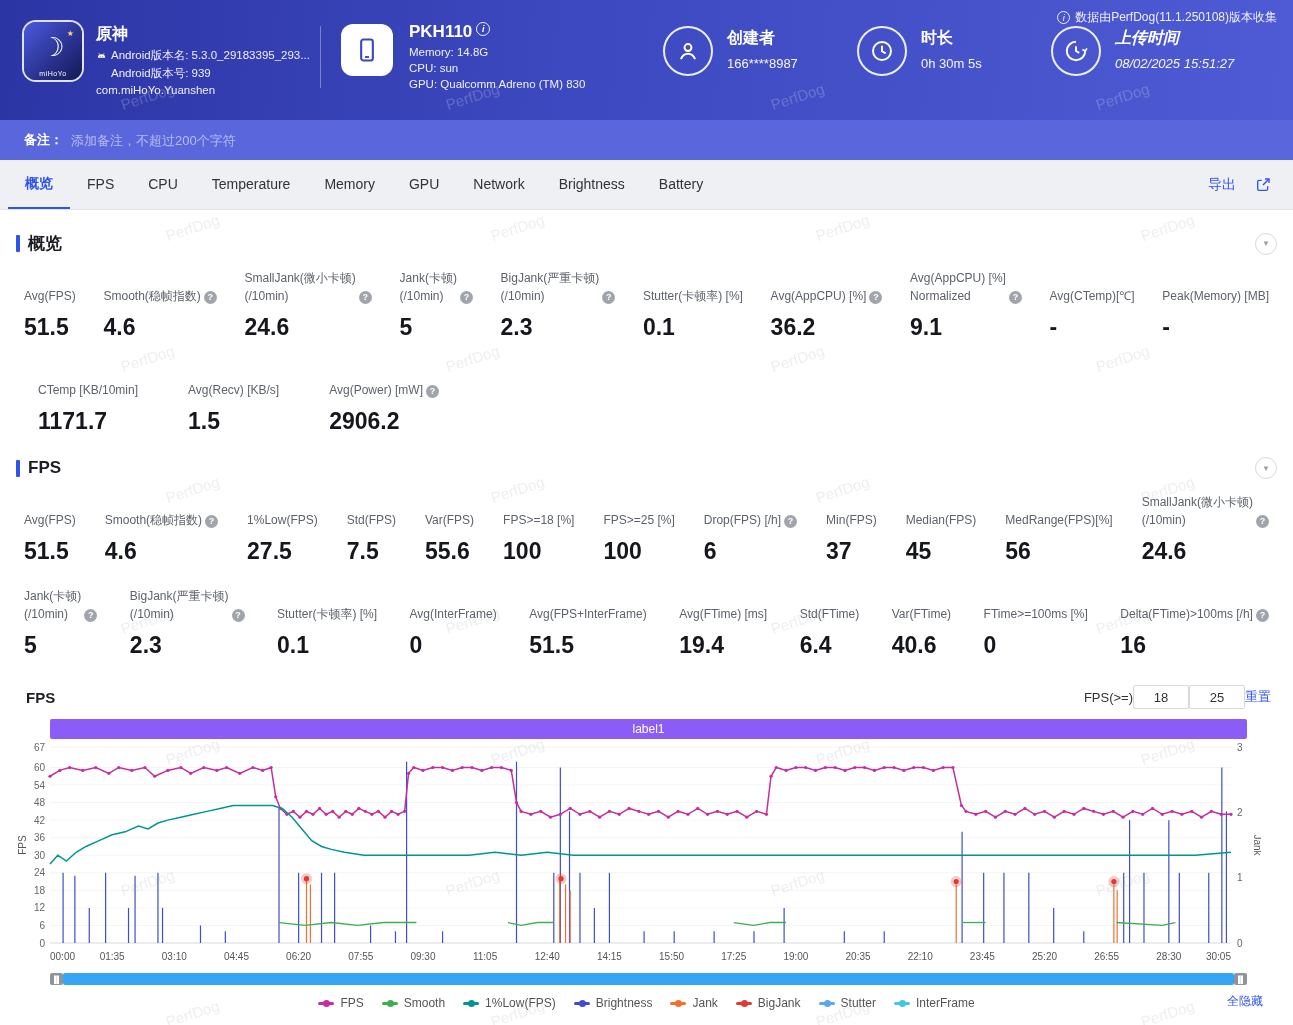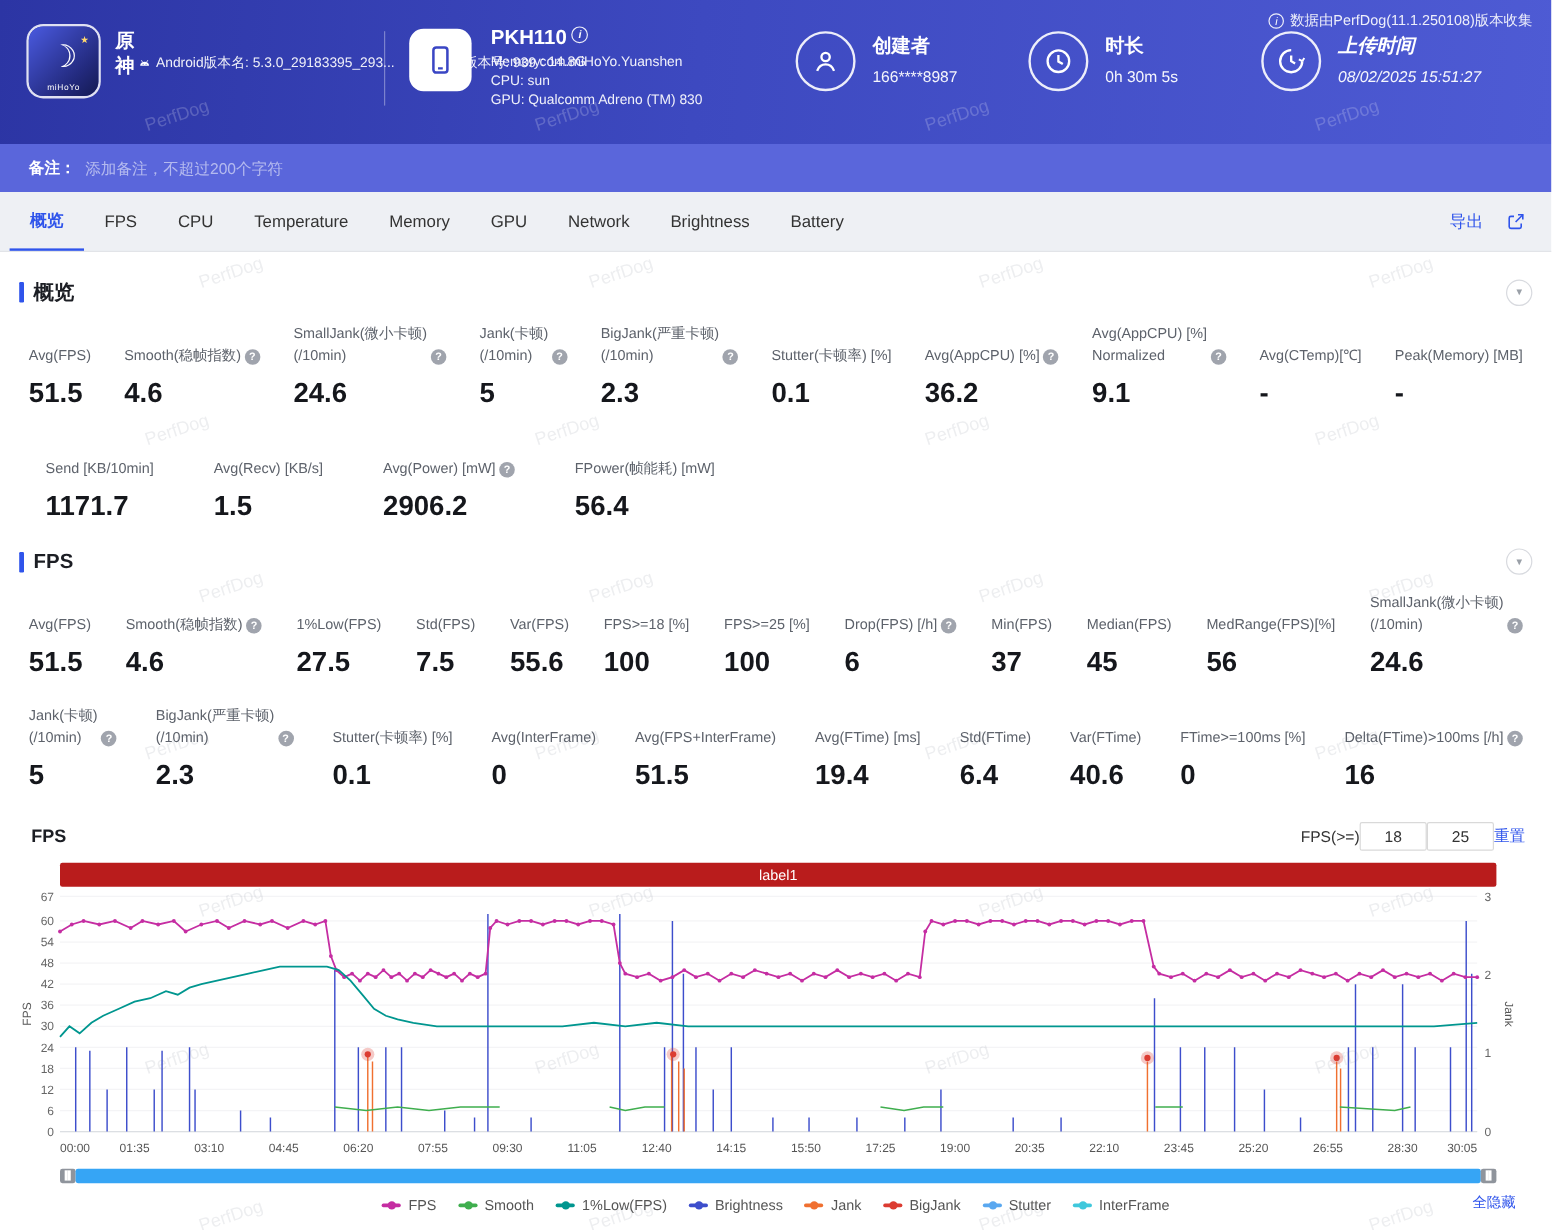--- a/index.html
+++ b/index.html
@@ -24,21 +24,21 @@
   .app-block { display:flex; gap:14px; width:292px; flex:0 0 auto; }
   .app-icon {
     width:58px; height:58px; border-radius:12px; flex:0 0 auto; position:relative;
     background:linear-gradient(135deg,#4a5ae0 0%,#232a7e 70%, #141a52 100%);
     box-shadow:0 0 0 2px rgba(255,255,255,0.85);
     display:flex; align-items:center; justify-content:center;
   }
   .app-icon .moon { font-size:26px; color:#fff; margin-top:-8px; }
   .app-icon .star { position:absolute; right:8px; top:7px; font-size:8px; color:#ffd76e; }
   .app-icon-label { position:absolute; bottom:3px; left:0; right:0; text-align:center; font-size:7px; letter-spacing:0.5px; color:#fff; }
-  .app-meta { display:flex; gap:3px; padding-top:2px; min-width:0; }
+  .app-meta { display:flex; flex-direction:column; gap:3px; padding-top:2px; min-width:0; }
   .app-name { font-size:16px; font-weight:bold; }
   .app-line { font-size:11.5px; color:rgba(255,255,255,0.92); display:flex; align-items:center; gap:4px; white-space:nowrap; }
   .vdiv { width:1px; height:62px; background:rgba(255,255,255,0.35); margin:4px 20px 0 4px; flex:0 0 auto; }
 
   .device-block { display:flex; gap:16px; width:322px; flex:0 0 auto; }
   .device-icon { width:52px; height:52px; border-radius:12px; background:#fff; display:flex; align-items:center; justify-content:center; flex:0 0 auto; margin-top:2px; }
   .device-meta { display:flex; flex-direction:column; gap:4px; min-width:0; }
   .device-title { font-size:17px; font-weight:bold; display:flex; gap:4px; }
   .device-line { font-size:11.5px; color:rgba(255,255,255,0.92); white-space:nowrap; }
 
@@ -341,42 +341,36 @@
           <div class="stat">
             <div class="stat-label">
               <span class="lt">Peak(Memory) [MB]</span>
             </div>
             <div class="stat-value">-</div>
           </div>
         </div>
         <div class="stat-row compact">
           <div class="stat">
             <div class="stat-label">
-              <span class="lt">Send [KB/10min]</span>
+              <span class="lt">CTemp [KB/10min]</span>
             </div>
             <div class="stat-value">1171.7</div>
           </div>
           <div class="stat">
             <div class="stat-label">
               <span class="lt">Avg(Recv) [KB/s]</span>
             </div>
             <div class="stat-value">1.5</div>
           </div>
           <div class="stat">
             <div class="stat-label">
               <span class="lt">Avg(Power) [mW]</span>
               <span class="help">?</span>
             </div>
             <div class="stat-value">2906.2</div>
-          </div>
-          <div class="stat">
-            <div class="stat-label">
-              <span class="lt">FPower(帧能耗) [mW]</span>
-            </div>
-            <div class="stat-value">56.4</div>
           </div>
         </div>
       </div>
 
     <div class="section-header">
       <span class="section-bar"></span>
       <span class="section-title">FPS</span>
       <span class="collapse-btn">▼</span>
     </div>
     <div>
@@ -530,21 +524,21 @@
     <div class="chart-wrap">
       <div class="chart-head">
         <span class="chart-title">FPS</span>
         <div class="chart-controls">
           <span class="thr-label">FPS(&gt;=)</span>
           <input class="thr-input" type="text" value="18" style="">
           <input class="thr-input" type="text" value="25" style="">
           <span class="reset-link">重置</span>
         </div>
       </div>
-      <div class="chart-banner" id="chart-banner" style="background: #b91c1c;">label1</div>
+      <div class="chart-banner" id="chart-banner" style="background: #8b5cf6;">label1</div>
       <svg id="fps-chart" width="1245" height="226">
           <line x1="34" x2="1215" y1="6" y2="6" stroke="#f4f4f6" stroke-width="1"></line>
           <text x="29" y="9.5" text-anchor="end" font-size="10" fill="#666">67</text>
           <line x1="34" x2="1215" y1="26.477611940298488" y2="26.477611940298488" stroke="#f4f4f6" stroke-width="1"></line>
           <text x="29" y="29.977611940298488" text-anchor="end" font-size="10" fill="#666">60</text>
           <line x1="34" x2="1215" y1="44.029850746268664" y2="44.029850746268664" stroke="#f4f4f6" stroke-width="1"></line>
           <text x="29" y="47.529850746268664" text-anchor="end" font-size="10" fill="#666">54</text>
           <line x1="34" x2="1215" y1="61.58208955223881" y2="61.58208955223881" stroke="#f4f4f6" stroke-width="1"></line>
           <text x="29" y="65.08208955223881" text-anchor="end" font-size="10" fill="#666">48</text>
           <line x1="34" x2="1215" y1="79.13432835820895" y2="79.13432835820895" stroke="#f4f4f6" stroke-width="1"></line>

